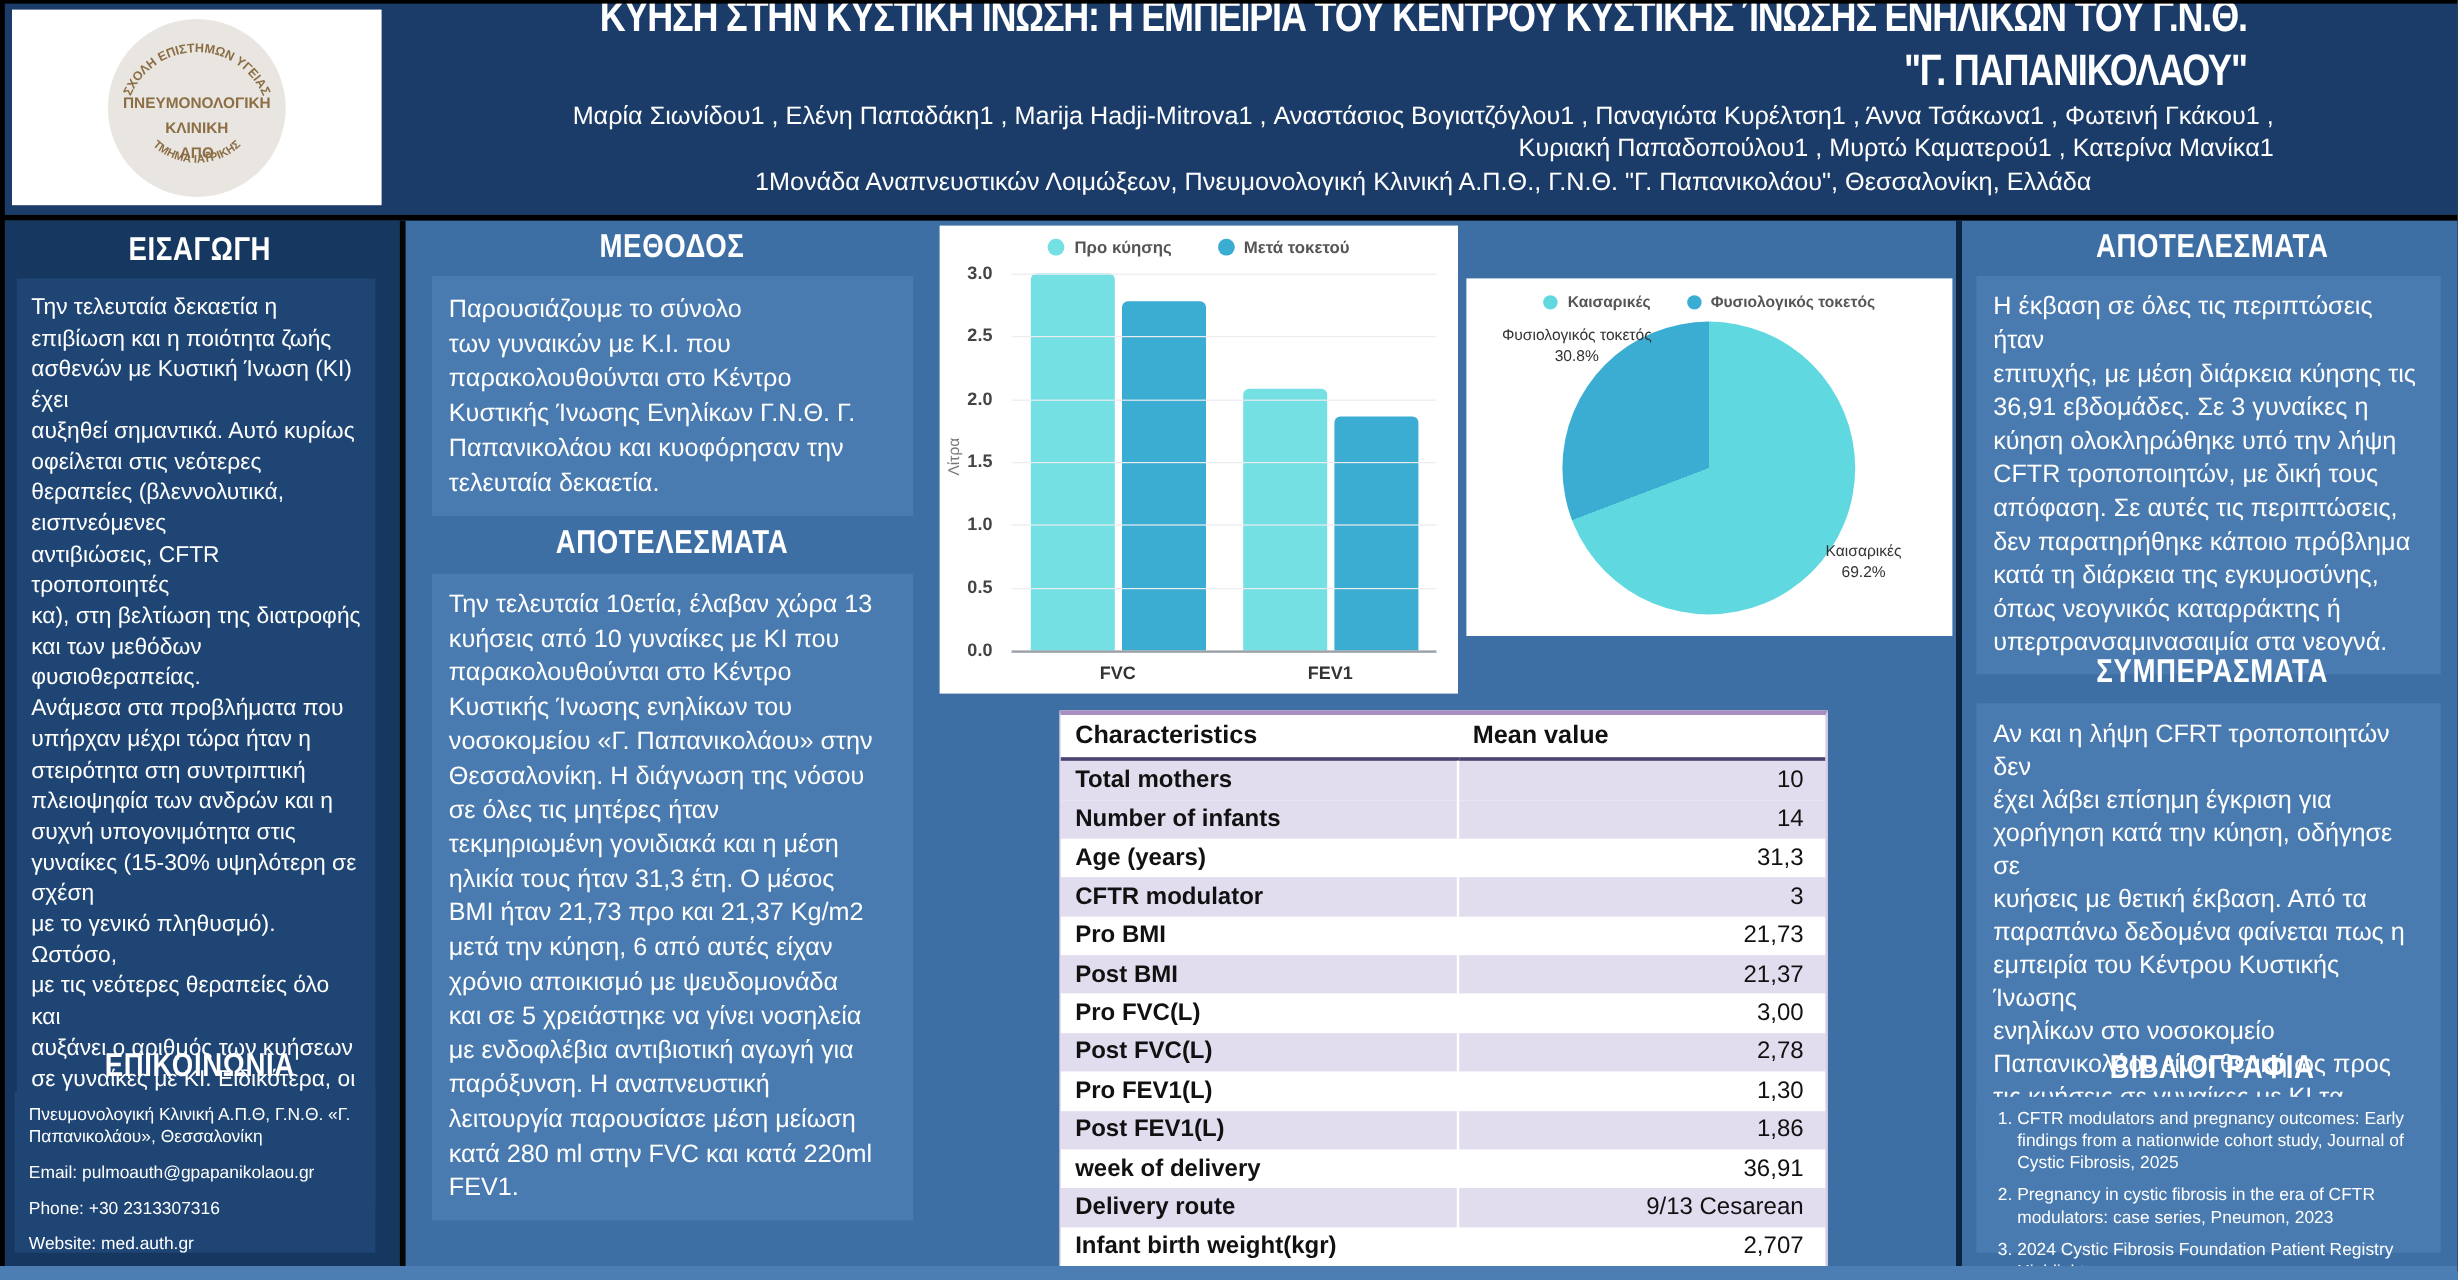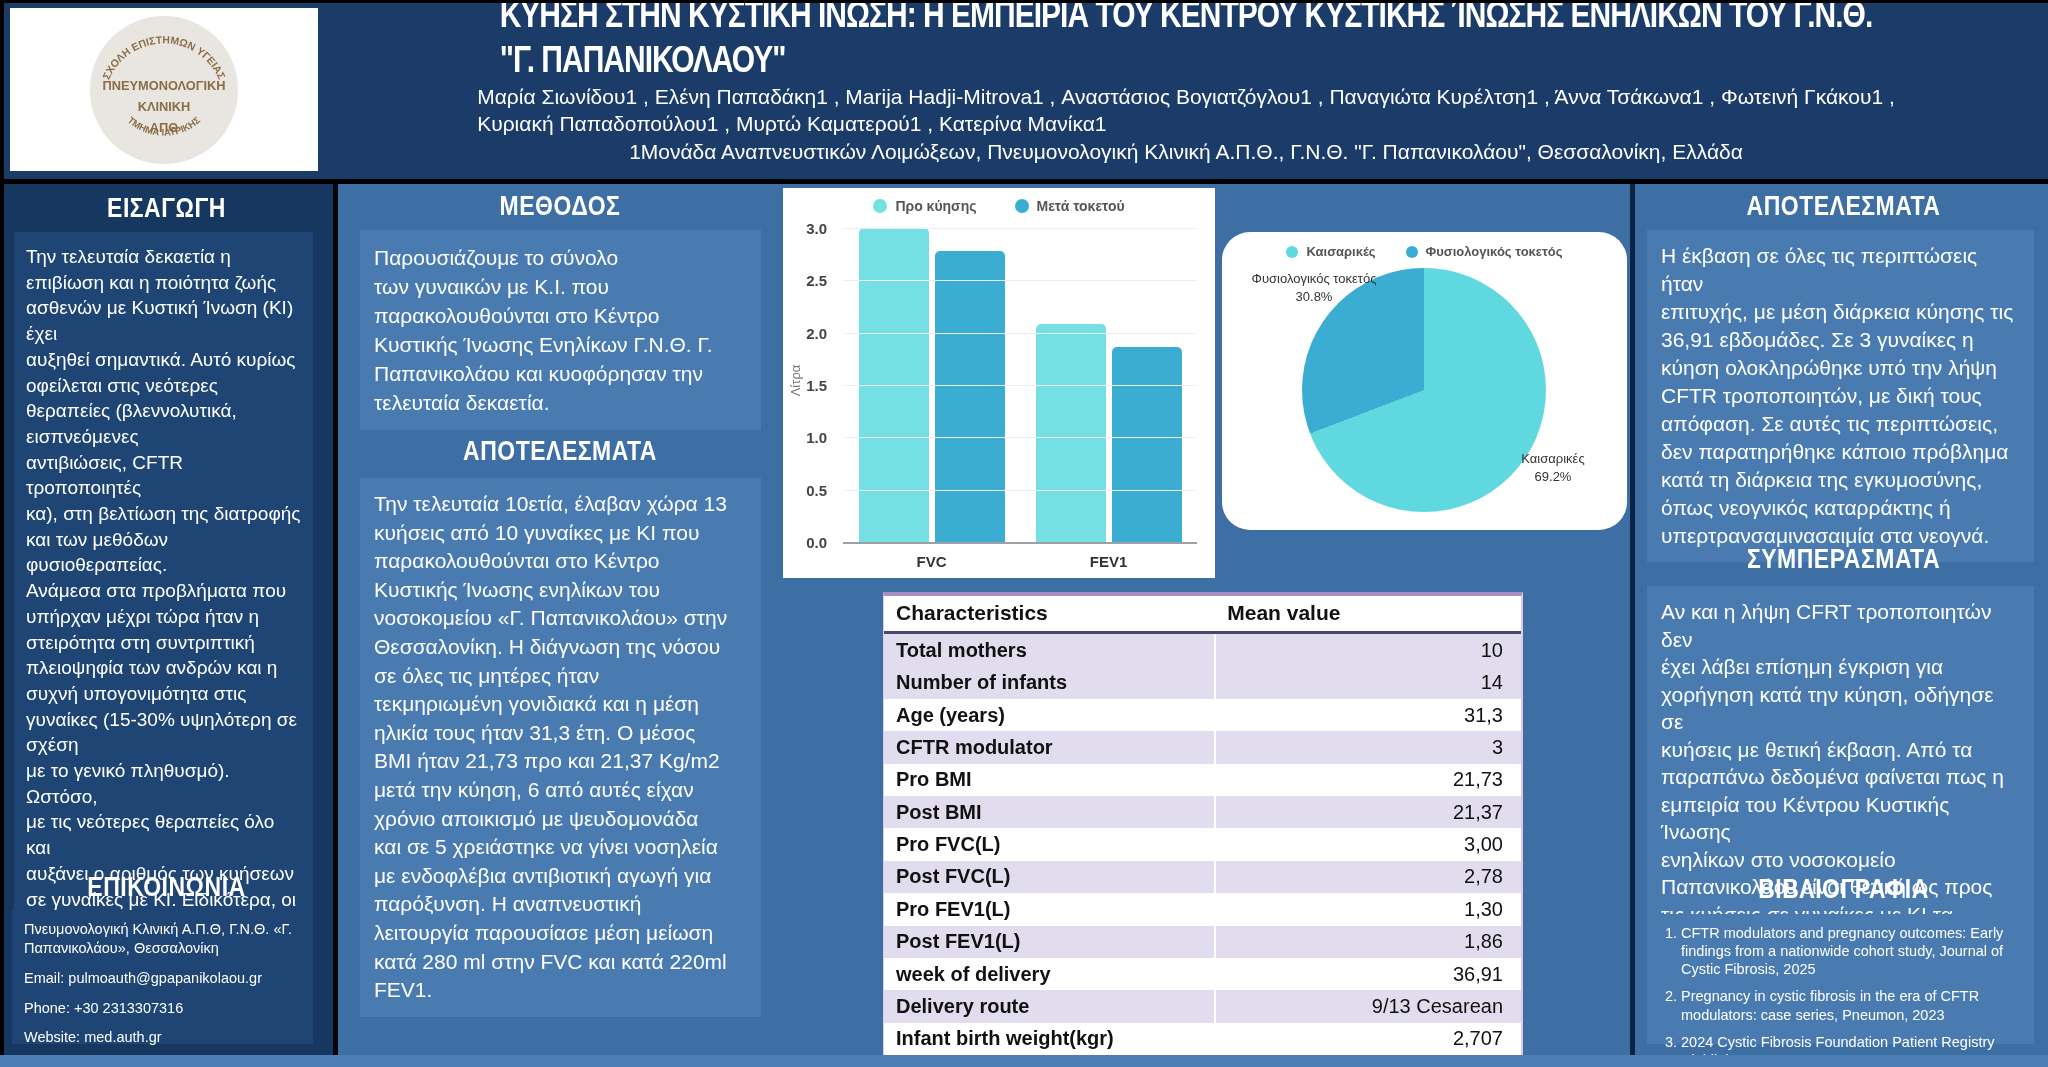--- a/index.html
+++ b/index.html
@@ -7,21 +7,21 @@
   body { font-family:"Liberation Sans","DejaVu Sans",sans-serif; }
 
   .poster { position:relative; width:2048px; height:1067px; background:#3E6FA4; overflow:hidden; }
 
   
   .header { position:absolute; left:0; top:0; width:2048px; height:179px; background:#1B3C69; }
   .logo-box { position:absolute; left:10px; top:8px; width:308px; height:163px; background:#ffffff;
               display:flex; align-items:center; justify-content:center; }
   .header-text { position:absolute; left:330px; right:6px; top:0; height:165px;
                  display:flex; flex-direction:column; justify-content:center; align-items:center;
-                 color:#fff; text-align:left; }
+                 color:#fff; text-align:right; }
   .main-title { font-size:30px; font-weight:bold; letter-spacing:-1px; line-height:1.22;
                 transform:scaleY(1.22); transform-origin:center; margin-bottom:10px; }
   .authors { font-size:21px; line-height:1.28; }
   .affiliation { font-size:21px; margin-top:2px; }
   .header-divider { position:absolute; left:0; top:179px; width:2048px; height:5px; background:#000; }
 
   
   .body { position:absolute; left:0; top:184px; width:2048px; height:871px; background:#3E6FA4; }
   .bottom-strip { position:absolute; left:0; top:1055px; width:2048px; height:12px; background:#4C7EB4; }
   .edge-top { position:absolute; left:0; top:0; width:2048px; height:3px; background:#000; }
@@ -76,21 +76,21 @@
   .bar-yaxis { position:absolute; left:0; top:40px; bottom:36px; width:52px; }
   .ytick { position:absolute; right:8px; transform:translateY(-50%); font-size:15px;
            font-weight:bold; color:#444; }
   .bar-groups { position:absolute; left:0; right:0; top:0; bottom:0; display:flex; }
   .bar-group { flex:1; display:flex; justify-content:center; align-items:flex-end; gap:6px; height:100%; }
   .bar { width:70px; border-radius:5px 5px 0 0; }
   .bar-xlabels { position:absolute; left:60px; right:18px; bottom:8px; display:flex; }
   .bar-xlabels div { flex:1; text-align:center; font-size:15px; font-weight:bold; color:#333; }
 
   
-  .pie-box { position:absolute; left:1222px; top:48px; width:405px; height:298px; background:#fff;border-radius:28px; }
+  .pie-box { position:absolute; left:1222px; top:48px; width:405px; height:298px; background:#fff; }
   .pie-box .chart-legend { top:12px; gap:30px; }
   .pie-box .legend-item { font-size:13px; }
   .pie-box .legend-item .dot { width:12px; height:12px; }
   .pie-circle { position:absolute; left:80px; top:36px; width:244px; height:244px; border-radius:50%; }
   .pie-callout { position:absolute; font-size:13px; color:#333; text-align:center;
                  white-space:pre-line; line-height:1.35; }
   .pie-callout.left { left:6px; top:38px; width:172px; }
   .pie-callout.right { left:268px; top:218px; width:126px; }
 
   

